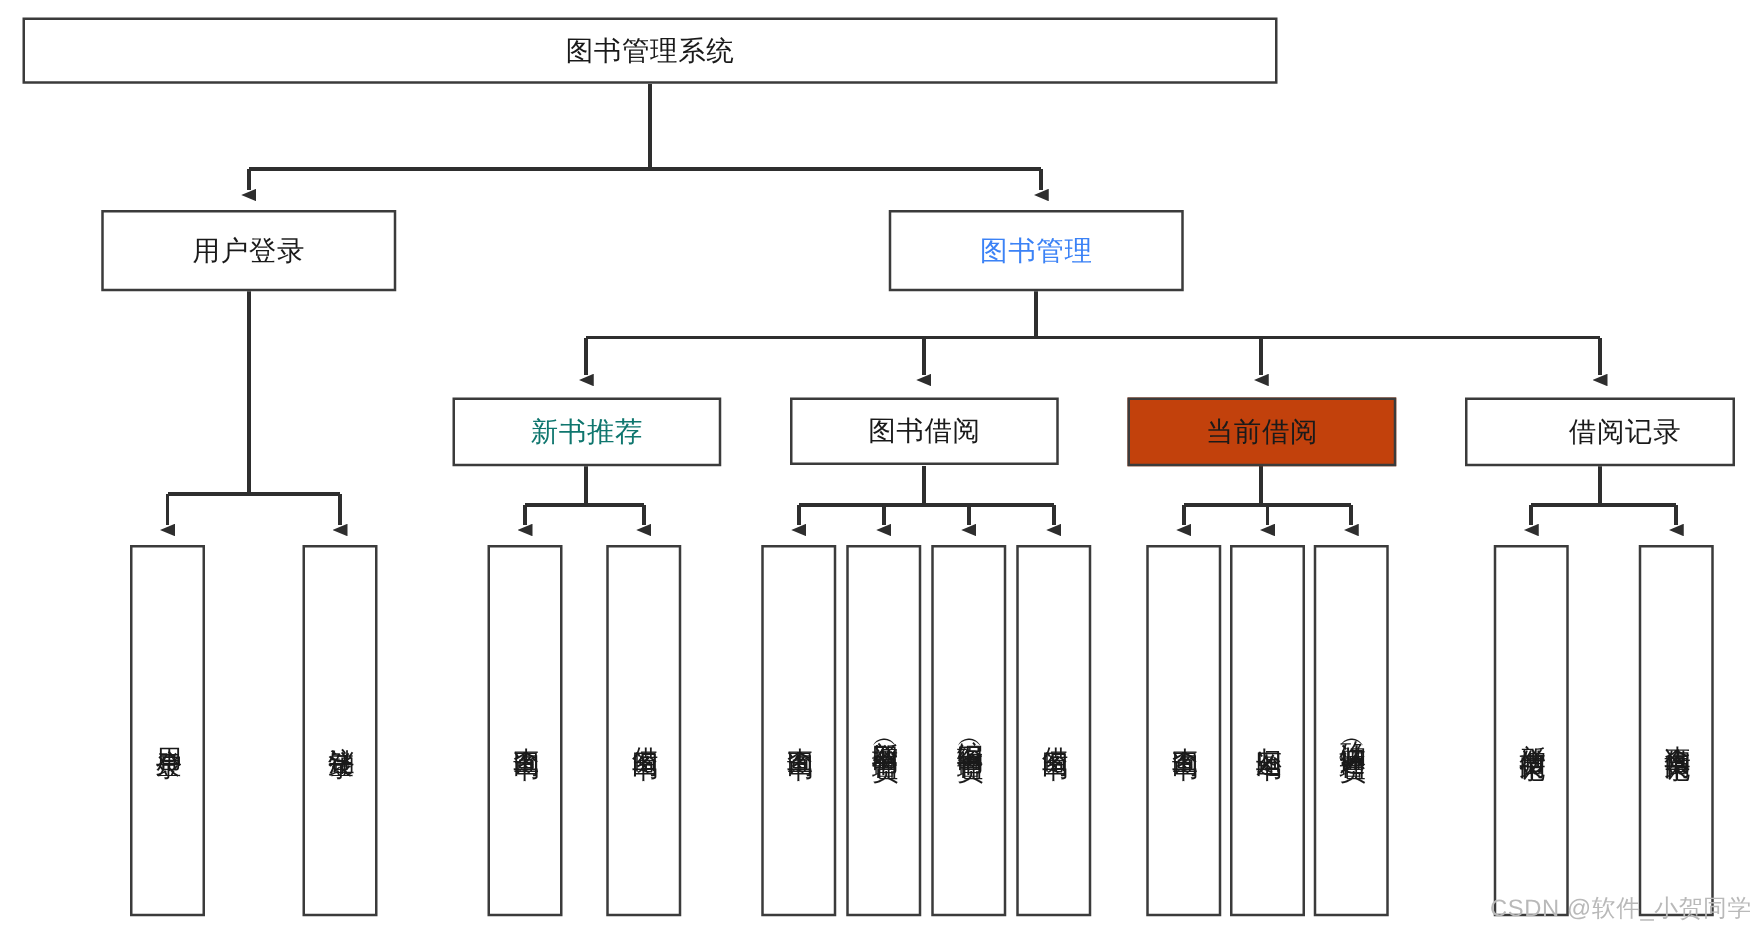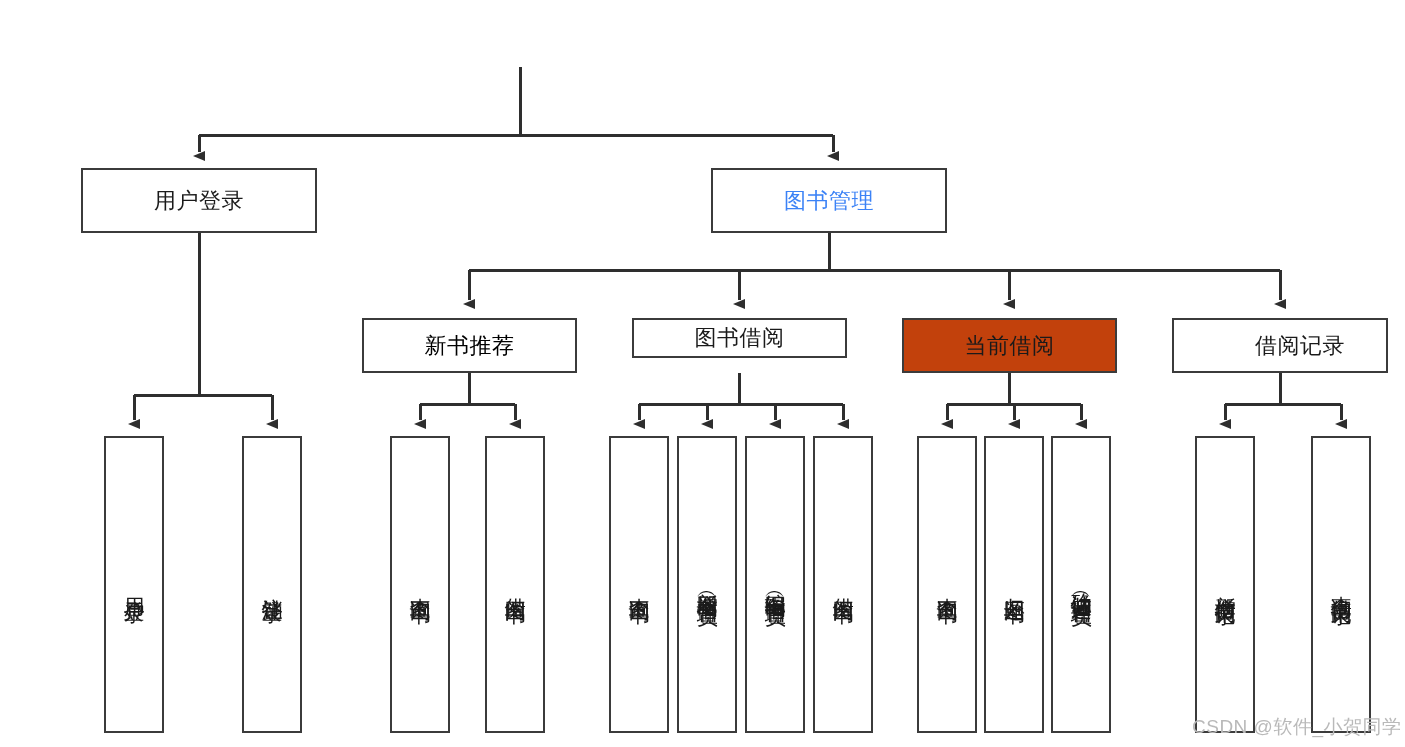--- a/index.html
+++ b/index.html
@@ -111,26 +111,27 @@
       <path d="M1014,404 L1014,420" marker-end="url(#arrow)"></path>
       <path d="M1081,404 L1081,420" marker-end="url(#arrow)"></path>
 
       <path d="M1280,373 L1280,404"></path>
       <path d="M1225,404 L1341,404"></path>
       <path d="M1225,404 L1225,420" marker-end="url(#arrow)"></path>
       <path d="M1341,404 L1341,420" marker-end="url(#arrow)"></path>
     </g>
   </svg>
 
+  <div class="node horizontal" style="left: 18px; top: 14px; width: 1004px; height: 53px; border-color: rgb(59, 59, 59); color: rgb(26, 26, 26); background: rgb(255, 255, 255);">图书管理系统</div>
 
   <div class="node horizontal" style="left: 81px; top: 168px; width: 236px; height: 65px; border-color: rgb(59, 59, 59); color: rgb(26, 26, 26); background: rgb(255, 255, 255);">用户登录</div>
   <div class="node horizontal" style="left: 711px; top: 168px; width: 236px; height: 65px; border-color: rgb(59, 59, 59); color: #3b82f6; background: rgb(255, 255, 255);">图书管理</div>
 
-  <div class="node horizontal" style="left: 362px; top: 318px; width: 215px; height: 55px; border-color: rgb(59, 59, 59); color: #000000; background: rgb(255, 255, 255);">新书推荐</div>
-  <div class="node horizontal" style="left: 632px; top: 318px; width: 215px; height: 40px; border-color: rgb(59, 59, 59); color: rgb(26, 26, 26); background: rgb(255, 255, 255);">图书借阅</div>
+  <div class="node horizontal" style="left: 362px; top: 318px; width: 215px; height: 55px; border-color: rgb(59, 59, 59); color: #0f766e; background: rgb(255, 255, 255);">新书推荐</div>
+  <div class="node horizontal" style="left: 632px; top: 318px; width: 215px; height: 54px; border-color: rgb(59, 59, 59); color: rgb(26, 26, 26); background: rgb(255, 255, 255);">图书借阅</div>
   <div class="node horizontal" style="left: 902px; top: 318px; width: 215px; height: 55px; border-color: rgb(59, 59, 59); color: rgb(26, 26, 26); background: #c2410c;">当前借阅</div>
   <div class="node horizontal" style="left: 1172px; top: 318px; width: 216px; height: 55px; border-color: rgb(59, 59, 59); color: rgb(26, 26, 26); background: rgb(255, 255, 255); padding-left: 40px;">借阅记录</div>
 
   <div class="node vertical" style="left: 104px; top: 436px; width: 60px; height: 297px; border-color: rgb(59, 59, 59); color: rgb(26, 26, 26); background: rgb(255, 255, 255);">
     <span class="vtext">用户登录</span>
   </div>
   <div class="node vertical" style="left: 242px; top: 436px; width: 60px; height: 297px; border-color: rgb(59, 59, 59); color: rgb(26, 26, 26); background: rgb(255, 255, 255);">
     <span class="vtext">注销登录</span>
   </div>
   <div class="node vertical" style="left: 390px; top: 436px; width: 60px; height: 297px; border-color: rgb(59, 59, 59); color: rgb(26, 26, 26); background: rgb(255, 255, 255);">

